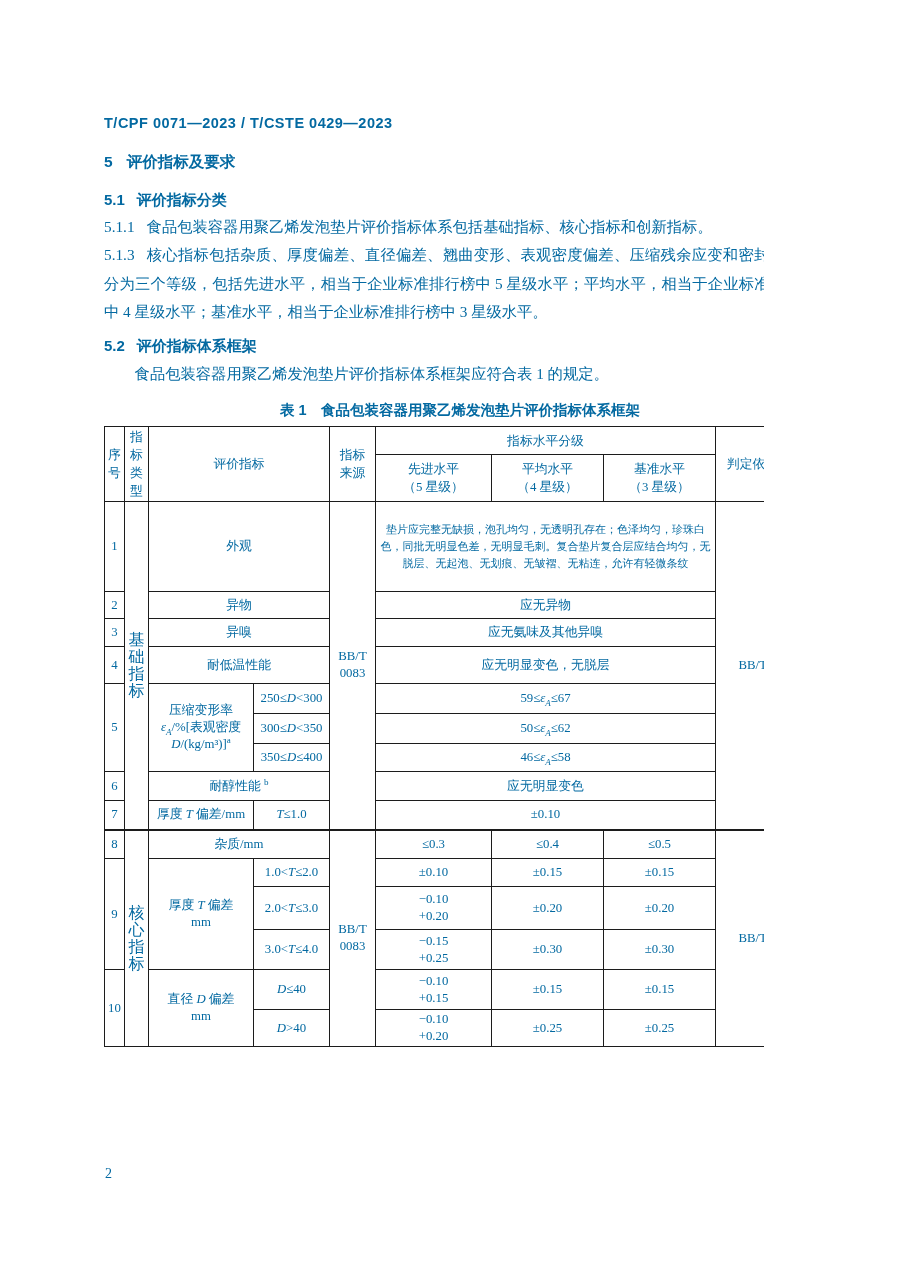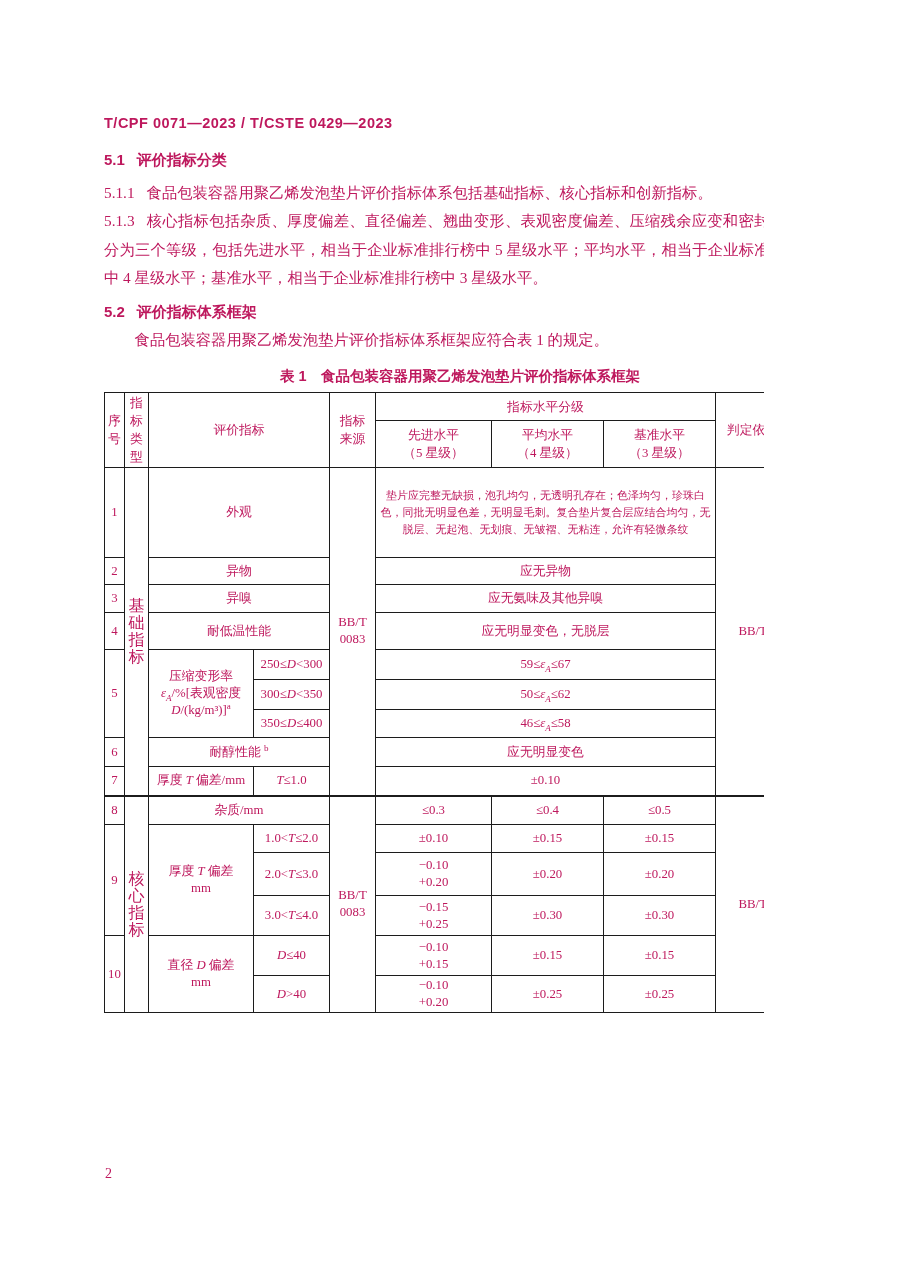--- a/index.html
+++ b/index.html
@@ -1,24 +1,24 @@
 <!DOCTYPE html>
 <html><head>
 <meta charset="utf-8">
 <style>
   html,body{margin:0;padding:0;background:#ffffff;}
   .page{position:relative;width:764px;height:1274px;background:#ffffff;overflow:hidden;
-        font-family:"Liberation Serif","DejaVu Serif",serif;color:#be185d;}
+        font-family:"Liberation Serif","DejaVu Serif",serif;color:#0369a1;}
   .content{position:absolute;left:104px;top:0;width:712px;}
   .doc-code{margin-top:114px;font-family:"Liberation Sans","DejaVu Sans",sans-serif;
             font-weight:bold;font-size:14.5px;letter-spacing:0.5px;line-height:18px;}
   .h-main{margin-top:20px;font-family:"Liberation Sans","DejaVu Sans",sans-serif;
           font-weight:bold;font-size:15.5px;line-height:20px;}
   .h-main .hnum{margin-right:14px;}
-  .h-sub{margin-top:18px;margin-bottom:9px;font-family:"Liberation Sans","DejaVu Sans",sans-serif;
+  .h-sub{margin-top:18px;margin-bottom:3px;font-family:"Liberation Sans","DejaVu Sans",sans-serif;
          font-weight:bold;font-size:15px;line-height:20px;}
   .h-sub .hnum{margin-right:12px;}
   .para{font-size:15.3px;line-height:28.4px;text-align:justify;margin:0;}
   .para .pnum{font-family:"Liberation Serif",serif;margin-right:12px;}
   .para-indent{font-size:15.3px;line-height:28.4px;margin:2px 0 0 0;text-indent:2em;}
   .tbl-title{margin-top:13px;text-align:center;font-family:"Liberation Sans","DejaVu Sans",sans-serif;
              font-weight:bold;font-size:14.5px;line-height:18px;}
   table.std{margin-top:7px;border-collapse:collapse;table-layout:fixed;width:714px;
             font-size:12.8px;}
   table.std th,table.std td{border:1px solid #1c1c1c;padding:1px 3px;text-align:center;
@@ -34,20 +34,23 @@
   .page-num{position:absolute;left:105px;top:1166px;font-size:14px;}
 </style>
 </head>
 <body>
 
 <div class="page">
   <div class="content">
 
     <div class="doc-code">T/CPF 0071—2023 / T/CSTE 0429—2023</div>
 
+    <div class="h-main">
+      <span class="hnum">5</span><span>评价指标及要求</span>
+    </div>
 
     <div class="h-sub">
       <span class="hnum">5.1</span><span>评价指标分类</span>
     </div>
 
     <p class="para"><span class="pnum">5.1.1</span><span>食品包装容器用聚乙烯发泡垫片评价指标体系包括基础指标、核心指标和创新指标。</span></p>
     <p class="para"><span class="pnum">5.1.3</span><span>核心指标包括杂质、厚度偏差、直径偏差、翘曲变形、表观密度偏差、压缩残余应变和密封性能；分为三个等级，包括先进水平，相当于企业标准排行榜中 5 星级水平；平均水平，相当于企业标准排行榜中 4 星级水平；基准水平，相当于企业标准排行榜中 3 星级水平。</span></p>
 
     <div class="h-sub" style="margin-top:9px;margin-bottom:4px;">
       <span class="hnum">5.2</span><span>评价指标体系框架</span>

